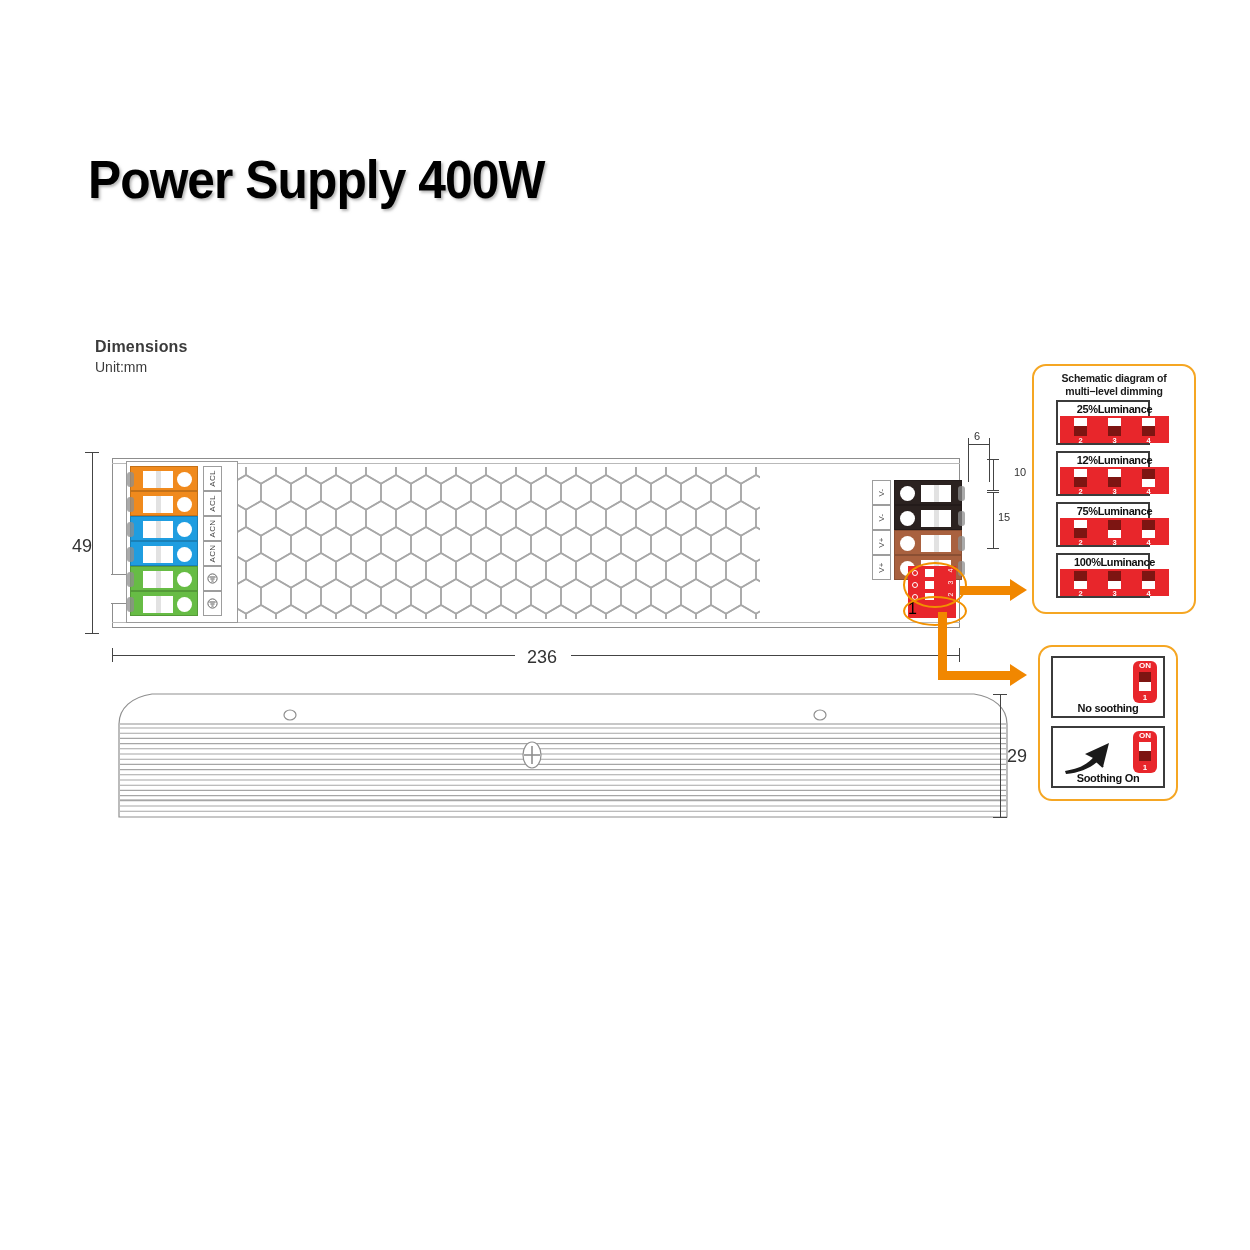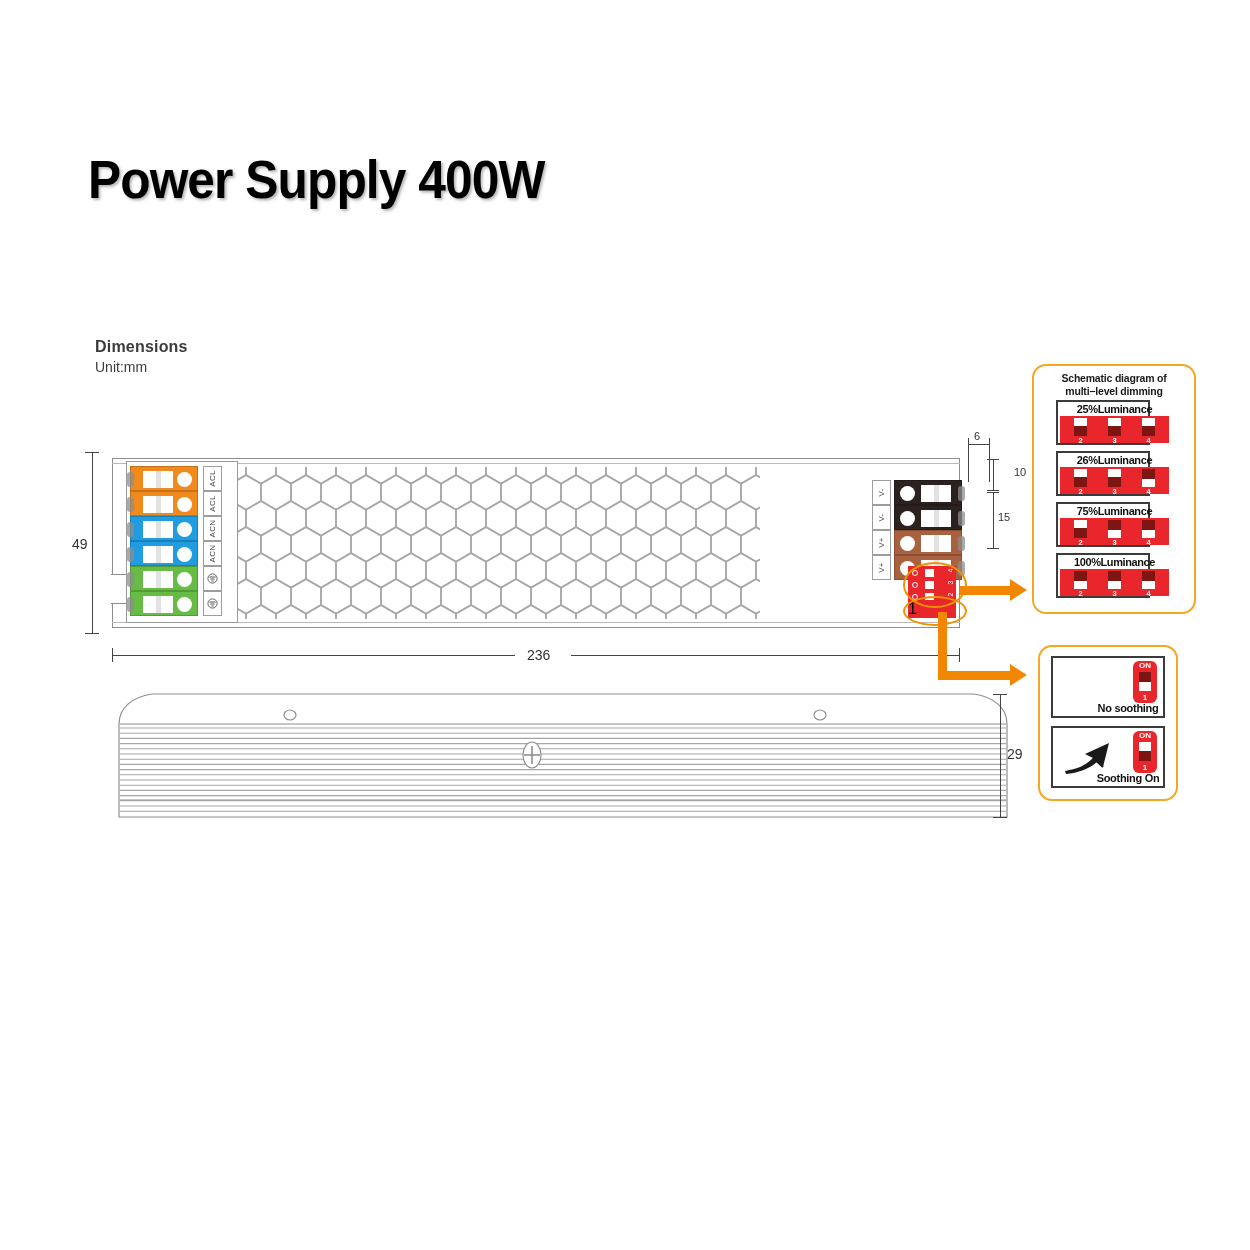--- a/index.html
+++ b/index.html
@@ -17,21 +17,21 @@
     text-shadow:2px 2px 3px rgba(120,120,120,.55);
     white-space:nowrap;
   }
 
   
   #dim-caption{left:95px; top:338px; color:#3b3b3b;}
   #dim-caption .h{font-size:16px;font-weight:bold;letter-spacing:.2px;}
   #dim-caption .s{font-size:14px;margin-top:3px;}
   .dimline-h{position:absolute;background:#444;height:1px;}
   .dimline-v{position:absolute;background:#444;width:1px;}
-  .dimtxt{position:absolute;font-size:14px;color:#333;white-space:nowrap;}
+  .dimtxt{position:absolute;font-size:18px;color:#333;white-space:nowrap;}
   .dimtxt.sm{font-size:11px;}
 
   
   #topview{left:112px;top:458px;width:848px;height:170px;}
   #topview .shell{
     position:absolute;left:0;top:0;width:848px;height:170px;
     border:1px solid #8d8d8d;background:#fff;box-sizing:border-box;
   }
   #topview .shell-inner{
     position:absolute;left:0;top:5px;width:848px;height:160px;
@@ -128,21 +128,21 @@
     font-weight:bold;color:#fff;}
 
   
   #soothing-panel{left:1038px;top:645px;width:136px;height:152px;}
   .soocard{
     position:absolute;left:11px;width:114px;height:62px;
     border:2px solid #3b3b3b;background:#fff;box-sizing:border-box;
   }
   .soocard .lab{
     position:absolute;left:0;bottom:2px;width:110px;text-align:center;
-    font-size:11px;font-weight:bold;color:#111;letter-spacing:-.3px;padding-left:20px;
+    font-size:11px;font-weight:bold;color:#111;letter-spacing:-.3px;
   }
   .soodip{
     position:absolute;right:6px;top:3px;width:24px;height:42px;background:#e8262b;border-radius:6px;
   }
   .soodip .on{position:absolute;left:0;top:0;width:24px;text-align:center;
     font-size:8px;font-weight:bold;color:#fff;line-height:10px;}
   .soodip .stack{position:absolute;left:6px;top:11px;width:12px;height:19px;background:#7d1512;}
   .soodip .stack .w{position:absolute;left:0;width:12px;height:9px;background:#fff;}
   .soodip .stack .w.top{top:0;}
   .soodip .stack .w.bot{bottom:0;}
@@ -491,21 +491,21 @@
       </div>
       <div class="swnum" style="left:48px;">3</div>
       <div class="swcol" style="left:82px;">
         <div class="knob top"></div>
       </div>
       <div class="swnum" style="left:82px;">4</div>
     </div>
   </div>
 
   <div class="dipcard" style="top:85px;">
-    <div class="cap">26%Luminance</div>
+    <div class="cap">12%Luminance</div>
     <div class="dipbody">
       <div class="swcol" style="left:14px;">
         <div class="knob top"></div>
       </div>
       <div class="swnum" style="left:14px;">2</div>
       <div class="swcol" style="left:48px;">
         <div class="knob top"></div>
       </div>
       <div class="swnum" style="left:48px;">3</div>
       <div class="swcol" style="left:82px;">

